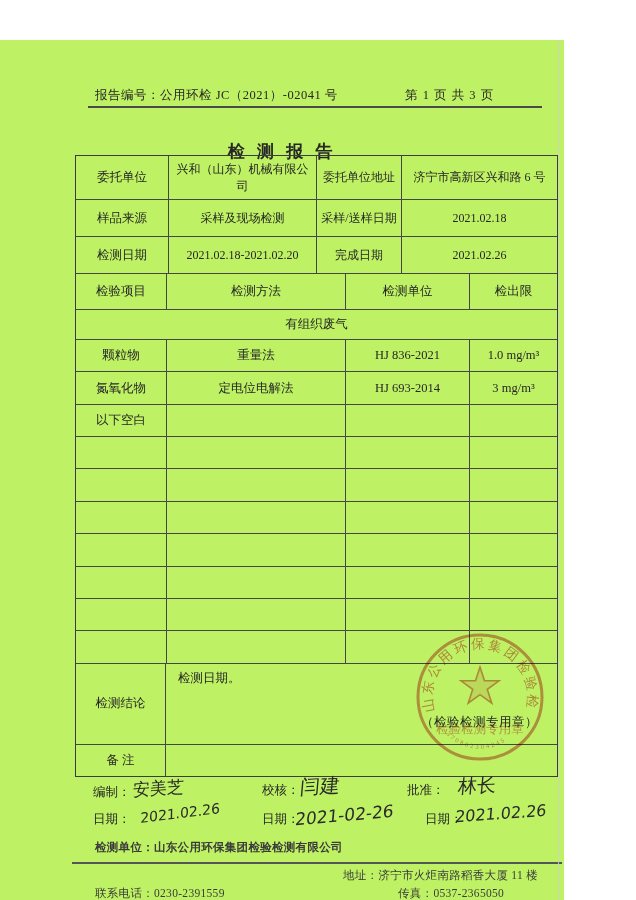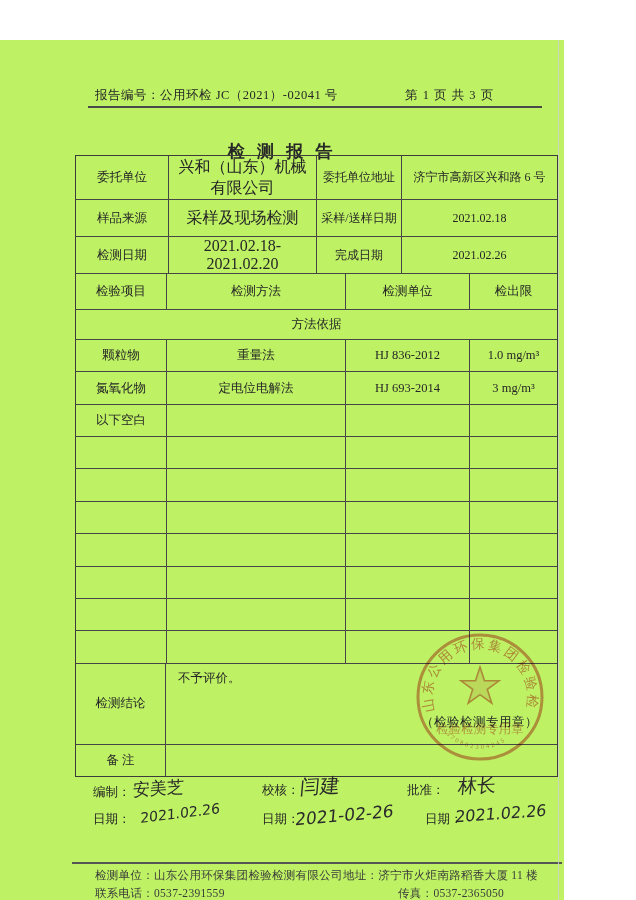--- a/index.html
+++ b/index.html
@@ -15,21 +15,21 @@
 
   
   .tbl { position:absolute; left:75px; top:115px; width:483px; border:1.6px solid #3c3c3c; background:transparent; }
   .row { display:flex; border-top:1.4px solid #464646; }
   .row.nt { border-top:none; }
   .cell { display:flex; align-items:center; justify-content:center; text-align:center;
           font-size:12.5px; border-left:1.4px solid #464646; overflow:hidden; padding:0 2px; }
   .cell:first-child { border-left:none; }
   .h43{height:43px}.h37{height:37px}.h36{height:36px}.h30{height:30px}
   .h32{height:32px}.h33{height:33px}.he{height:32.4px}.h81{height:81px}
-  .ca1{width:92px}.ca2{width:148px;font-size:16px}.ca3{width:85px;font-size:12px}.ca4{flex:1;font-size:12px}
+  .ca1{width:92px}.ca2{width:148px;font-size:12px}.ca3{width:85px;font-size:12px}.ca4{flex:1;font-size:12px}
   .cb1{width:90px}.cb2{width:179px}.cb3{width:124px}.cb4{flex:1}
   .cc1{width:89px}.cc2{flex:1}
   .full{flex:1}
   .concl { align-items:flex-start; justify-content:flex-start; text-align:left;
            padding:6px 12px; position:relative; }
   .seal-caption { position:absolute; right:19px; bottom:13px; font-size:12.5px; letter-spacing:.5px; }
 
   
   .stamp { position:absolute; left:414px; top:592px; width:132px; height:132px;
            mix-blend-mode:multiply; opacity:.9; }
@@ -45,21 +45,21 @@
   .hand-name-1 { left:133px; top:737px; font-size:17px; transform:rotate(-4deg) skewX(-6deg); }
   .hand-date-1 { left:140px; top:765px; font-size:14px; transform:rotate(-7deg) skewX(-8deg); }
   .hand-name-2 { left:300px; top:733px; font-size:20px; transform:rotate(-3deg) skewX(-8deg); }
   .hand-date-2 { left:295px; top:765px; font-size:17px; transform:rotate(-5deg) skewX(-10deg); }
   .hand-name-3 { left:458px; top:733px; font-size:19px; transform:rotate(-2deg) skewX(-7deg); }
   .hand-date-3 { left:455px; top:764px; font-size:16px; transform:rotate(-4deg) skewX(-9deg); }
 
   
   .ftr-rule { position:absolute; left:72px; top:822px; width:490px; height:1.6px; background:#555; }
   .ftr { position:absolute; font-size:11.5px; color:#3a3a3a; letter-spacing:.3px; }
-  .ftr-unit { left:95px; top:828px; }
+  .ftr-unit { left:95px; top:800px;font-weight:bold; }
   .ftr-addr { left:343px; top:828px; }
   .ftr-phone{ left:95px; top:846px; }
   .ftr-fax  { left:398px; top:846px; }
 </style>
 </head>
 <body>
 
 <div class="page">
 
   <div class="report-no">报告编号：公用环检 JC（2021）-02041 号</div>
@@ -89,27 +89,27 @@
     </div>
 
     <div class="row h36">
       <div class="cell cb1">检验项目</div>
       <div class="cell cb2">检测方法</div>
       <div class="cell cb3">检测单位</div>
       <div class="cell cb4">检出限</div>
     </div>
 
     <div class="row h30">
-      <div class="cell full">方法依据</div>
+      <div class="cell full">有组织废气</div>
     </div>
 
     <div class="row h32">
       <div class="cell cb1">颗粒物</div>
       <div class="cell cb2">重量法</div>
-      <div class="cell cb3">HJ 836-2012</div>
+      <div class="cell cb3">HJ 836-2021</div>
       <div class="cell cb4">1.0 mg/m³</div>
     </div>
     <div class="row h33">
       <div class="cell cb1">氮氧化物</div>
       <div class="cell cb2">定电位电解法</div>
       <div class="cell cb3">HJ 693-2014</div>
       <div class="cell cb4">3 mg/m³</div>
     </div>
 
     <div class="row h32">
@@ -158,21 +158,21 @@
     <div class="row he">
         <div class="cell cb1"></div>
         <div class="cell cb2"></div>
         <div class="cell cb3"></div>
         <div class="cell cb4"></div>
       </div>
 
     <div class="row h81">
       <div class="cell cc1">检测结论</div>
       <div class="cell cc2 concl">
-        <span>不予评价。</span>
+        <span>检测日期。</span>
         <span class="seal-caption">（检验检测专用章）</span>
       </div>
     </div>
 
     <div class="row h32">
       <div class="cell cc1">备 注</div>
       <div class="cell cc2"></div>
     </div>
   </div>
 
@@ -201,21 +201,21 @@
   <div class="hand hand-date-2">2021-02-26</div>
 
   <div class="sig-label" style="left:407px; top:742px;">批准：</div>
   <div class="hand hand-name-3">林长</div>
   <div class="sig-label" style="left:425px; top:771px;">日期：</div>
   <div class="hand hand-date-3">2021.02.26</div>
 
   <div class="ftr-rule"></div>
   <div class="ftr ftr-unit">检测单位：山东公用环保集团检验检测有限公司</div>
   <div class="ftr ftr-addr">地址：济宁市火炬南路稻香大厦 11 楼</div>
-  <div class="ftr ftr-phone">联系电话：0537-2391559</div>
+  <div class="ftr ftr-phone">联系电话：0230-2391559</div>
   <div class="ftr ftr-fax">传真：0537-2365050</div>
 
   <svg class="red-marks" viewBox="0 0 32 130">
     <path d="M 22 6 C 14 28, 28 44, 16 66" fill="none" stroke="#e09aa2" stroke-width="2.2"></path>
     <path d="M 18 74 C 10 92, 24 104, 14 124" fill="none" stroke="#e09aa2" stroke-width="2"></path>
     <path d="M 26 58 L 29 40" fill="none" stroke="#e09aa2" stroke-width="1.6"></path>
   </svg>
   <div class="edge-line"></div>
 
 </div>

